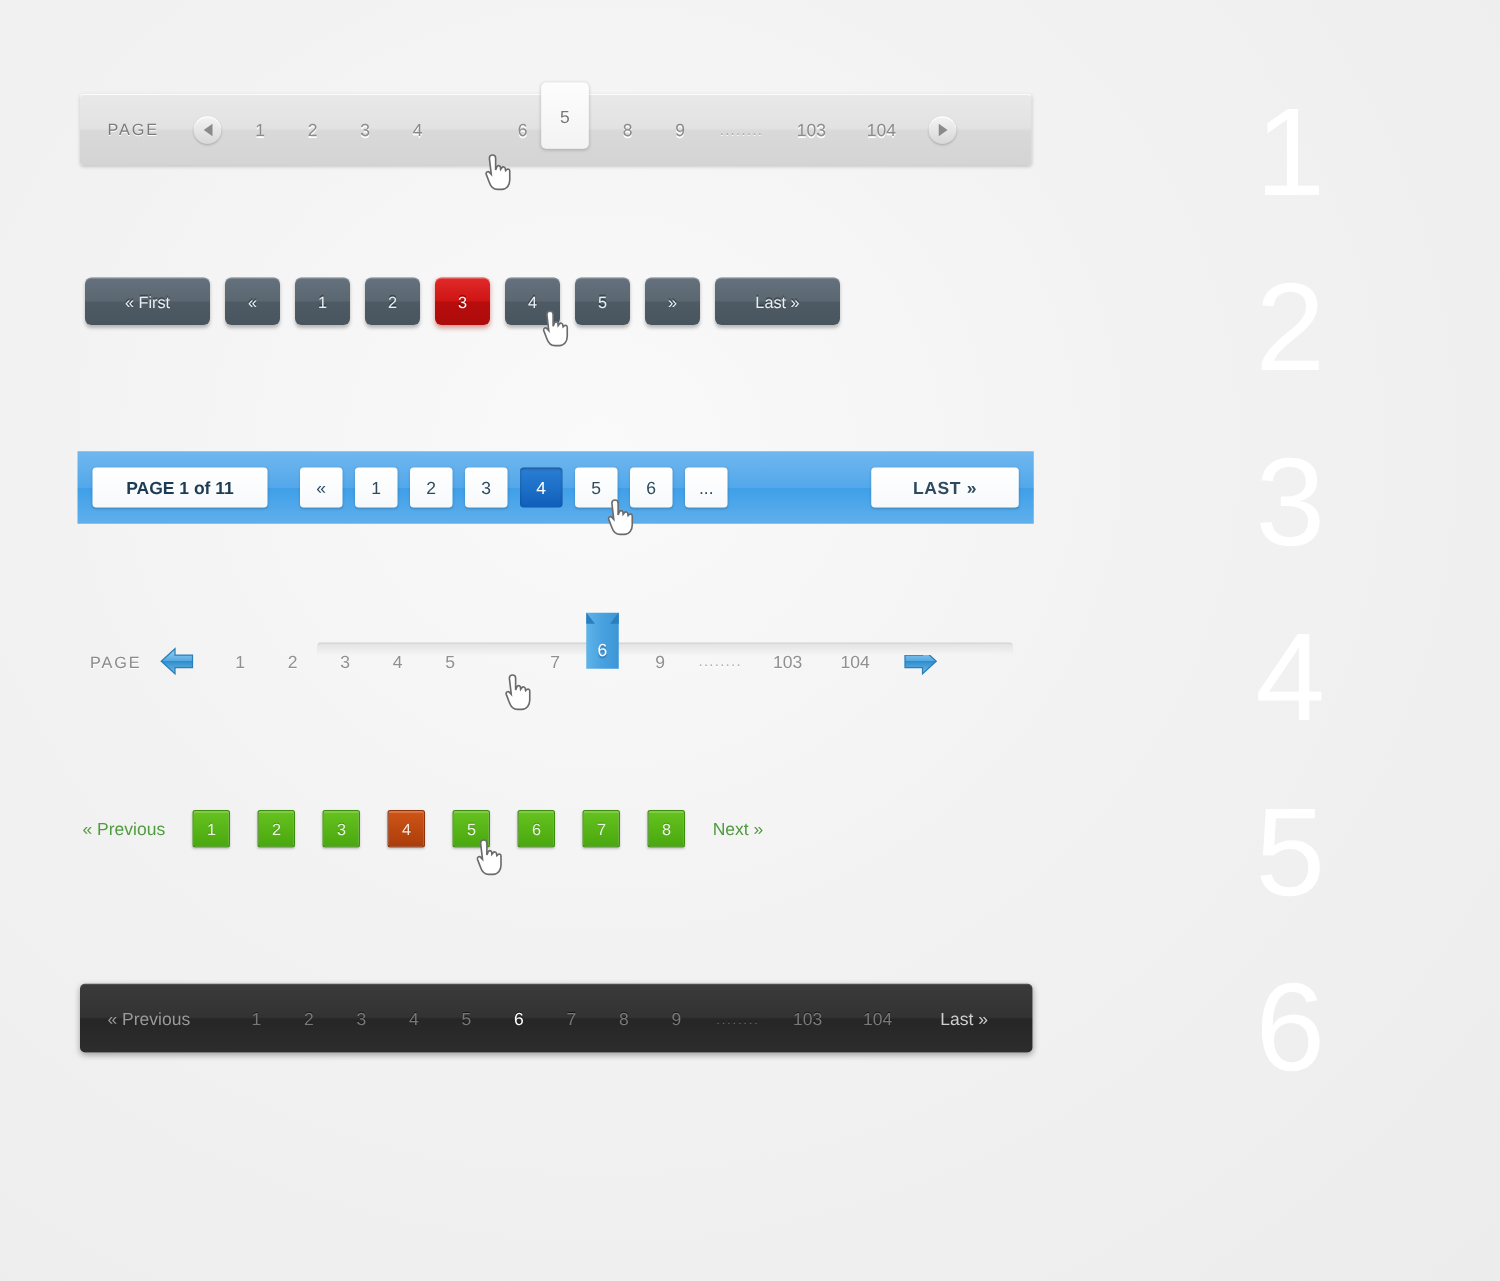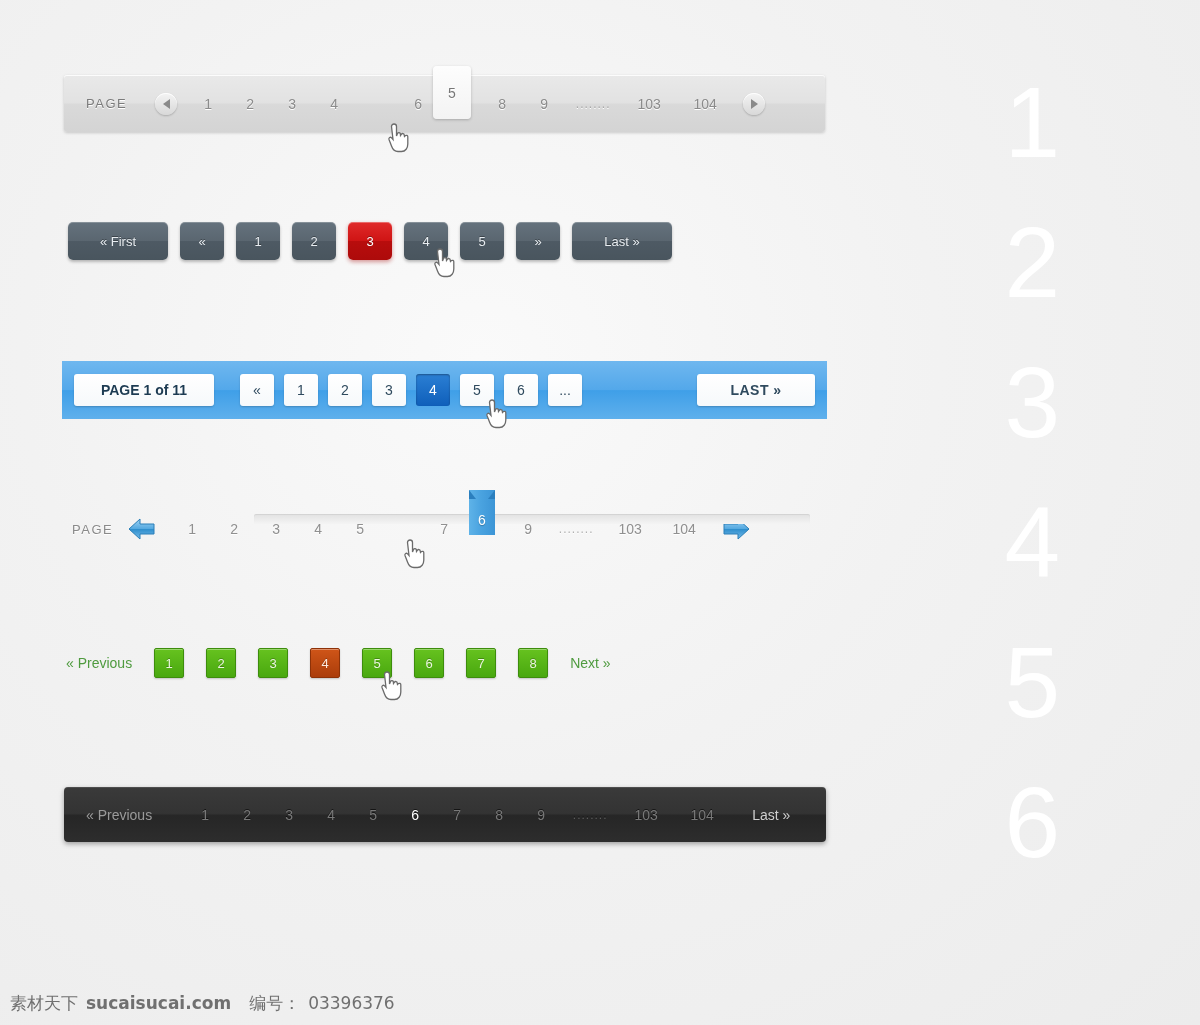--- a/index.html
+++ b/index.html
@@ -441,20 +441,14 @@
     <span class="p6-item active">6</span>
     <span class="p6-item">7</span>
     <span class="p6-item">8</span>
     <span class="p6-item">9</span>
     <span class="p6-item wide dots">........</span>
     <span class="p6-item wide">103</span>
     <span class="p6-item wide">104</span>
     <span class="p6-link last">Last »</span>
   </div>
 
-  <div class="footer">
-    <span>素材天下</span>
-    <span class="site">sucaisucai.com</span>
-    <span class="code-label">编号：</span>
-    <span>03396376</span>
-  </div>
 
 </div>
 
 </body></html>

